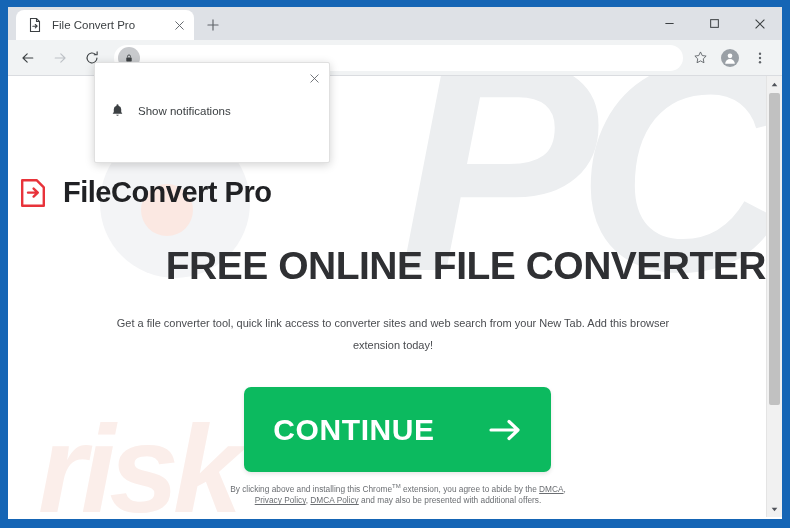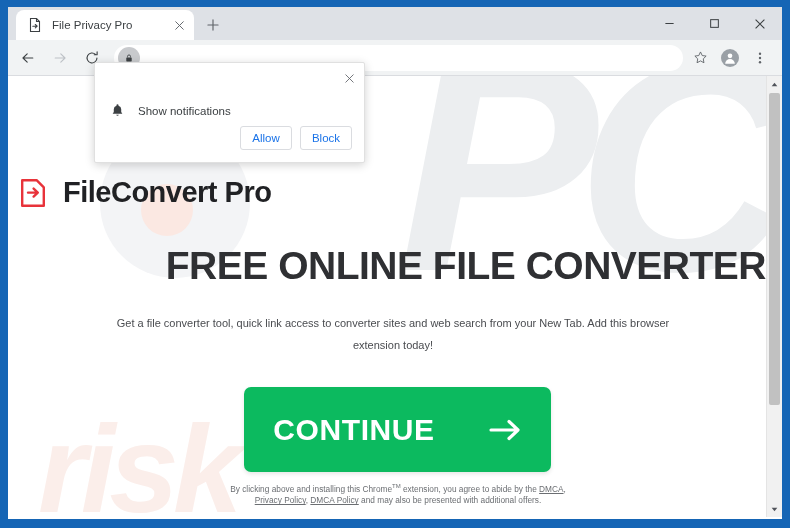--- a/index.html
+++ b/index.html
@@ -300,21 +300,21 @@
     width: 11px;
     height: 312px;
     background: #c1c1c1;
     border-radius: 2px;
   }
 
   
   #notification-bubble {
     position: absolute;
     left: 86px; top: 55px;
-    width: 271px;
+    width: 236px;
     height: 101px;
     background: #ffffff;
     border: 1px solid #e0e0e0;
     border-radius: 2px;
     box-shadow: 0 2px 10px rgba(0,0,0,0.18);
     z-index: 50;
   }
   #bubble-close-button {
     position: absolute;
     right: 5px; top: 5px;
@@ -365,21 +365,21 @@
     <div id="tab-strip">
 
       <div id="tab-active">
         <span id="tab-favicon">
           <svg viewBox="0 0 16 16" width="16" height="16">
             <path d="M3.5 1.5h6l3 3v10h-9z" fill="none" stroke="#3c4043" stroke-width="1.1"></path>
             <path d="M9.5 1.5v3h3" fill="none" stroke="#3c4043" stroke-width="1.1"></path>
             <path d="M5.8 9.2h4.1M8.3 7.5l1.9 1.7-1.9 1.7" fill="none" stroke="#3c4043" stroke-width="1.1" stroke-linecap="round" stroke-linejoin="round"></path>
           </svg>
         </span>
-        <span id="tab-title">File Privacy Pro</span>
+        <span id="tab-title">File Convert Pro</span>
         <span id="tab-close">
           <svg viewBox="0 0 14 14" width="11" height="11">
             <path d="M2.2 2.2 11.8 11.8M11.8 2.2 2.2 11.8" stroke="currentColor" stroke-width="1.2" stroke-linecap="round"></path>
           </svg>
         </span>
       </div>
 
       <div id="new-tab-button">
         <svg viewBox="0 0 16 16" width="14" height="14">
           <path d="M8 2.2v11.6M2.2 8h11.6" stroke="currentColor" stroke-width="1.3" stroke-linecap="round"></path>
@@ -522,20 +522,16 @@
       <div id="bubble-row">
         <span id="bell-icon">
           <svg viewBox="0 0 14 16" width="13" height="15">
             <path d="M7 1.2a1.1 1.1 0 0 1 1.1 1.1v.5a4 4 0 0 1 2.9 3.85v3l1.2 1.8H1.8L3 9.65v-3A4 4 0 0 1 5.9 2.8v-.5A1.1 1.1 0 0 1 7 1.2z" fill="currentColor"></path>
             <path d="M5.6 12.6a1.45 1.45 0 0 0 2.8 0z" fill="currentColor"></path>
           </svg>
         </span>
         <span id="bubble-message">Show notifications</span>
       </div>
 
-      <div id="bubble-actions">
-        <button class="bubble-btn">Allow</button>
-        <button class="bubble-btn">Block</button>
-      </div>
     </div>
 
   </div>
 </div>
 
 </body></html>

